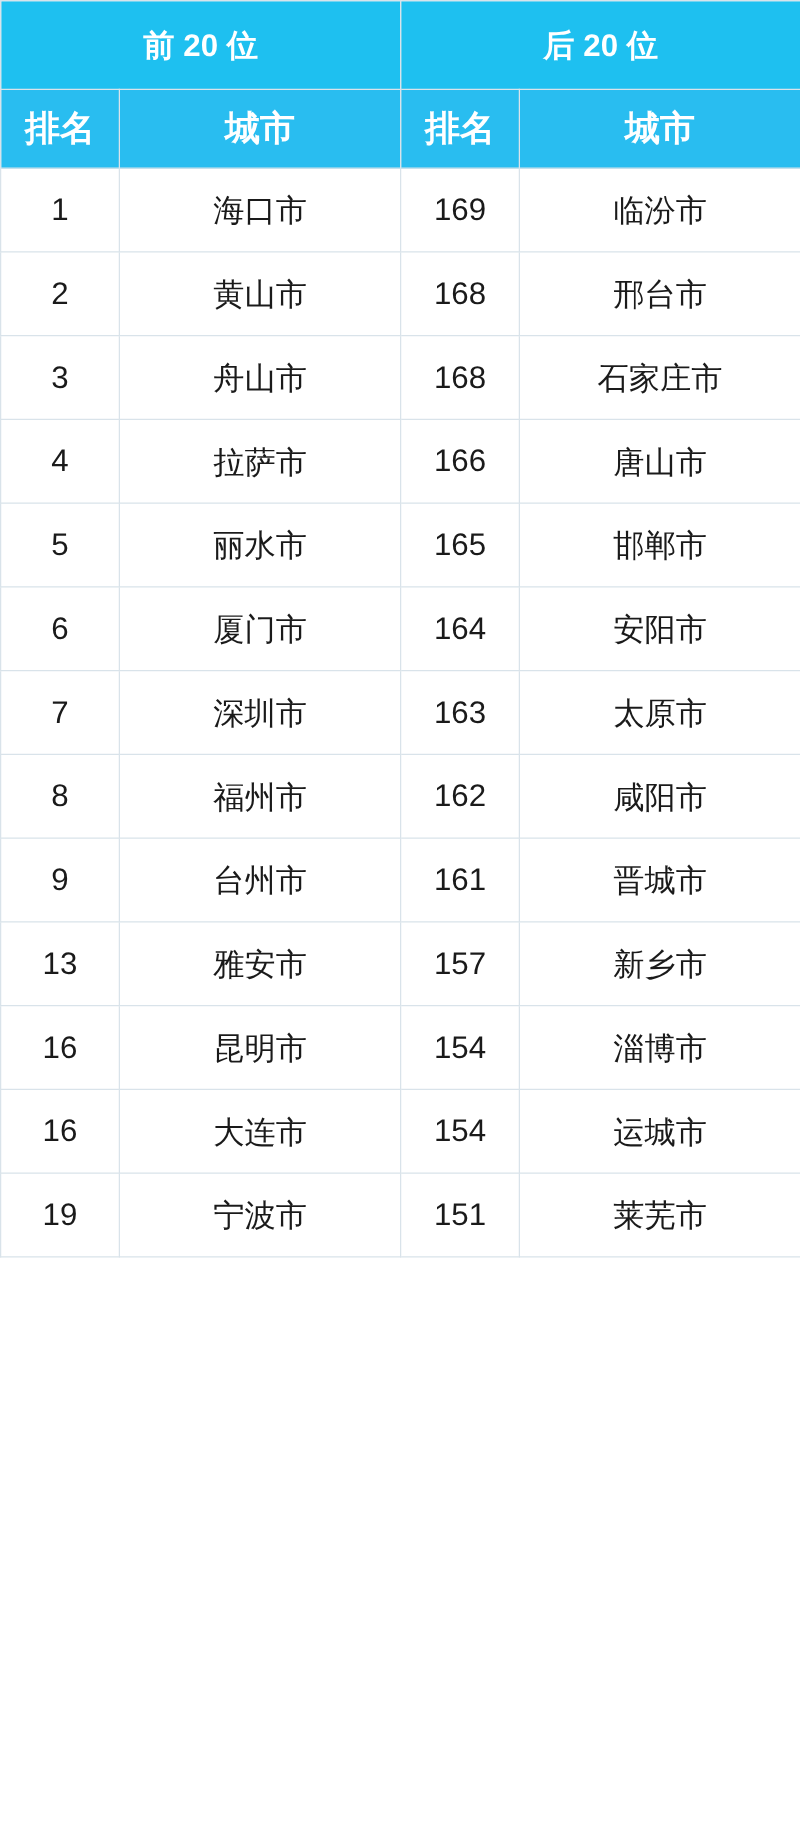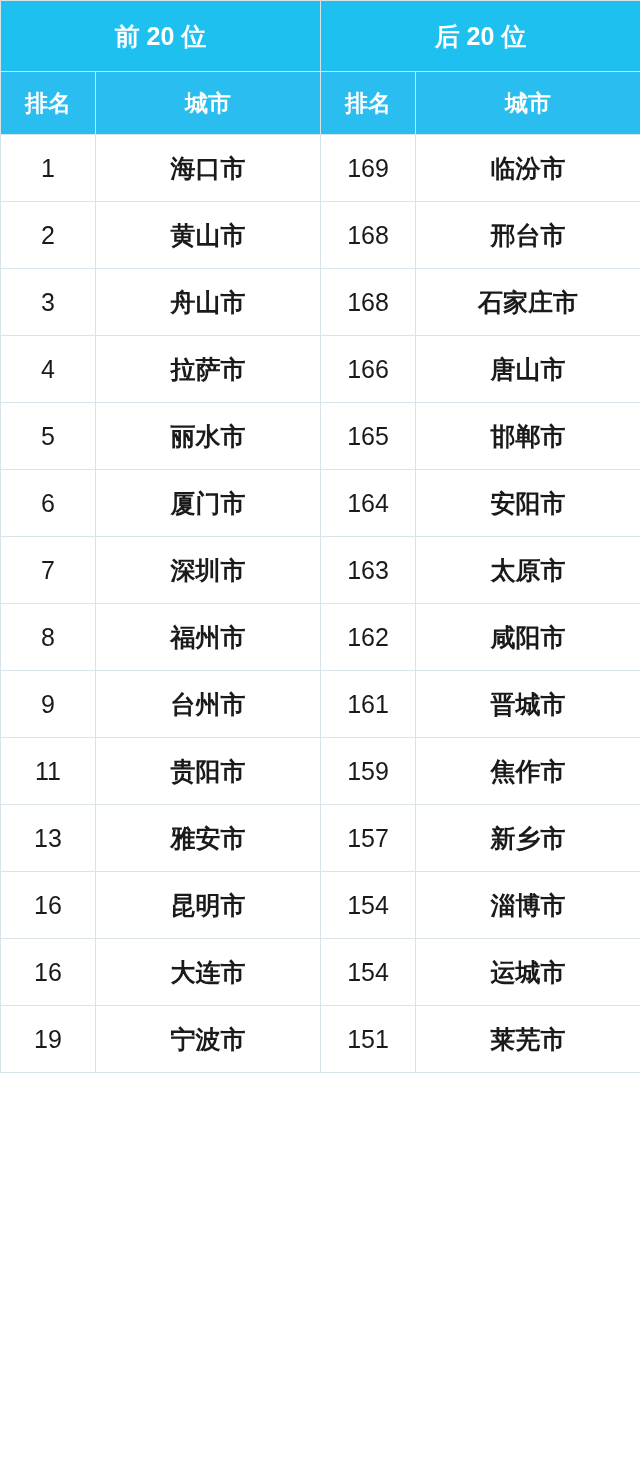--- a/index.html
+++ b/index.html
@@ -27,33 +27,33 @@
     background: #1ec0f0;
     color: #ffffff;
     font-size: 25px;
     font-weight: bold;
     height: 70px;
     border-color: #1ec0f0;
   }
   .col-header th {
     background: #29bdf0;
     color: #ffffff;
-    font-size: 23px;
+    font-size: 28px;
     font-weight: bold;
     height: 62px;
     border-color: #29bdf0;
   }
   .data-row td {
     height: 66px;
     font-size: 25px;
     color: #1a1a1a;
     background: #ffffff;
   }
   .data-row td.city {
-    font-weight: bold;
+    font-weight: normal;
   }
   .data-row td.rank {
     font-weight: normal;
   }
   col.c-rank { width: 95px; }
   col.c-city { width: 225px; }
   col.c-rank2 { width: 95px; }
   col.c-city2 { width: 225px; }
 </style>
 </head>
@@ -127,26 +127,20 @@
         <td class="rank">162</td>
         <td class="city">咸阳市</td>
       </tr>
       <tr class="data-row">
         <td class="rank">9</td>
         <td class="city">台州市</td>
         <td class="rank">161</td>
         <td class="city">晋城市</td>
       </tr>
       <tr class="data-row">
-        <td class="rank">11</td>
-        <td class="city">贵阳市</td>
-        <td class="rank">159</td>
-        <td class="city">焦作市</td>
-      </tr>
-      <tr class="data-row">
         <td class="rank">13</td>
         <td class="city">雅安市</td>
         <td class="rank">157</td>
         <td class="city">新乡市</td>
       </tr>
       <tr class="data-row">
         <td class="rank">16</td>
         <td class="city">昆明市</td>
         <td class="rank">154</td>
         <td class="city">淄博市</td>

